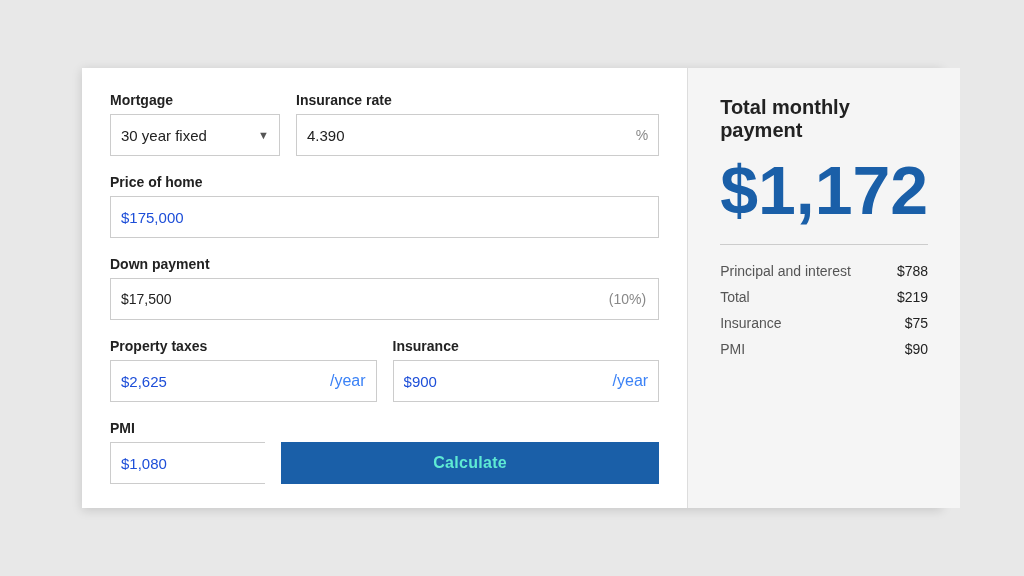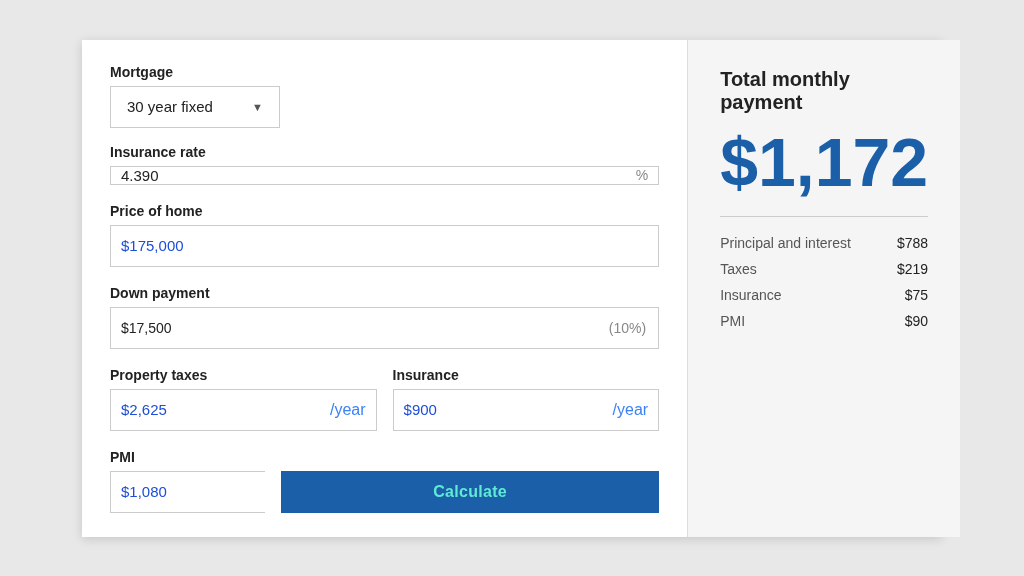--- a/index.html
+++ b/index.html
@@ -25,21 +25,20 @@
     .left-panel {
       flex: 0 0 490px;
       padding: 24px 28px 24px 28px;
       border-right: 1px solid #ddd;
     }
 
     .row-two-col {
       display: flex;
       gap: 16px;
       margin-bottom: 18px;
-      flex-direction: column;
     }
 
     .field-group {
       display: flex;
       flex-direction: column;
     }
 
     .field-group label {
       font-size: 14px;
       font-weight: bold;
@@ -75,21 +74,21 @@
       padding-right: 10px;
     }
 
     
     .mortgage-select-wrapper {
       display: flex;
       align-items: center;
       border: 1px solid #ccc;
       background: #fff;
       height: 42px;
-      padding: 0 16px;
+      padding: 0 10px;
       gap: 15px;
       width: 170px;
     }
 
     .mortgage-select-wrapper select {
       border: none;
       outline: none;
       font-size: 15px;
       color: #222;
       background: transparent;
@@ -317,21 +316,21 @@
     <div class="total-monthly-label">Total monthly payment</div>
     <div class="total-amount">$1,172</div>
     <hr class="divider">
 
     <div id="breakdown-container">
         <div class="breakdown-row">
           <span class="breakdown-label">Principal and interest</span>
           <span class="breakdown-value">$788</span>
         </div>
         <div class="breakdown-row">
-          <span class="breakdown-label">Taxes</span>
+          <span class="breakdown-label">Total</span>
           <span class="breakdown-value">$219</span>
         </div>
         <div class="breakdown-row">
           <span class="breakdown-label">Insurance</span>
           <span class="breakdown-value">$75</span>
         </div>
         <div class="breakdown-row">
           <span class="breakdown-label">PMI</span>
           <span class="breakdown-value">$90</span>
         </div>

